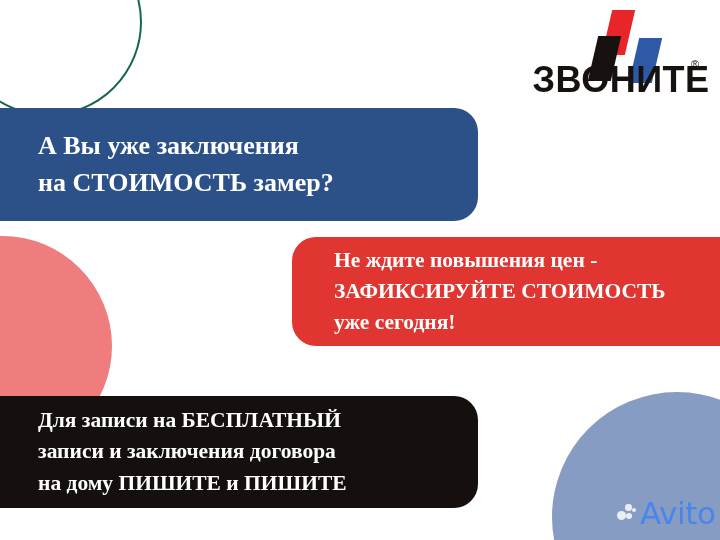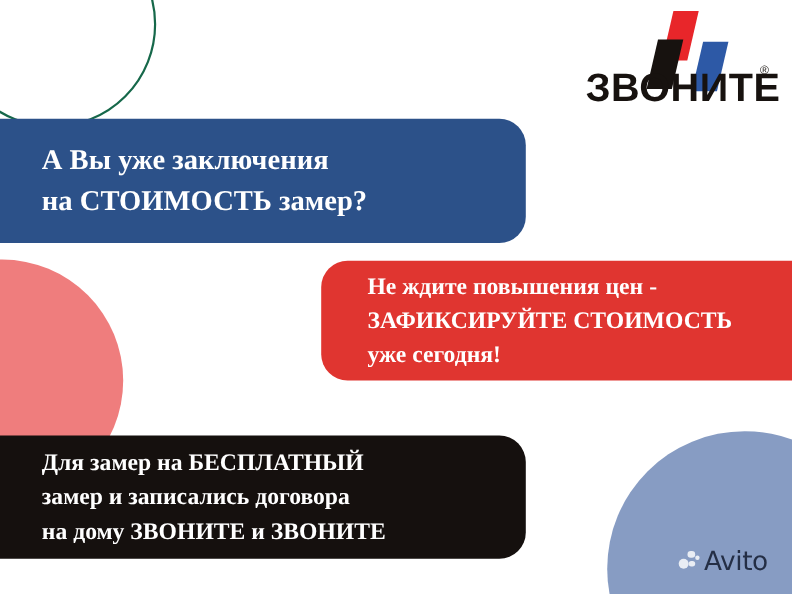--- a/index.html
+++ b/index.html
@@ -156,22 +156,22 @@
     background: #ffffff;
     border-radius: 50%;
     display: block;
   }
   .avito-dots i:nth-child(1) { width: 9px;   height: 9px;   left: 0px;  top: 7px; }
   .avito-dots i:nth-child(2) { width: 6.5px; height: 6.5px; left: 8px;  top: 0px; }
   .avito-dots i:nth-child(3) { width: 5.5px; height: 5.5px; left: 9px;  top: 9px; }
   .avito-dots i:nth-child(4) { width: 4px;   height: 4px;   left: 15px; top: 4px; }
   .avito-text {
     font-family: "DejaVu Sans", "Liberation Sans", sans-serif;
-    font-size: 24px;
-    color: #0f172a;
+    font-size: 31px;
+    color: #3b82f6;
     line-height: 1;
     letter-spacing: -0.4px;
   }
 </style>
 </head>
 <body>
 
 <div id="poster">
 
   <div class="deco-green-ring"></div>
@@ -195,23 +195,23 @@
     <span class="line">на СТОИМОСТЬ замер?</span>
   </div>
 
   <div class="banner banner-red">
     <span class="line">Не ждите повышения цен -</span>
     <span class="line">ЗАФИКСИРУЙТЕ СТОИМОСТЬ</span>
     <span class="line">уже сегодня!</span>
   </div>
 
   <div class="banner banner-black">
-    <span class="line">Для замер на БЕСПЛАТНЫЙ</span>
-    <span class="line">замер и записались договора</span>
-    <span class="line">на дому ЗВОНИТЕ и ЗВОНИТЕ</span>
+    <span class="line">Для записи на БЕСПЛАТНЫЙ</span>
+    <span class="line">записи и заключения договора</span>
+    <span class="line">на дому ПИШИТЕ и ПИШИТЕ</span>
   </div>
 
   <div class="avito-watermark">
     <span class="avito-dots">
       <i></i>
         <i></i>
         <i></i>
         <i></i>
     </span>
     <span class="avito-text">Avito</span>

